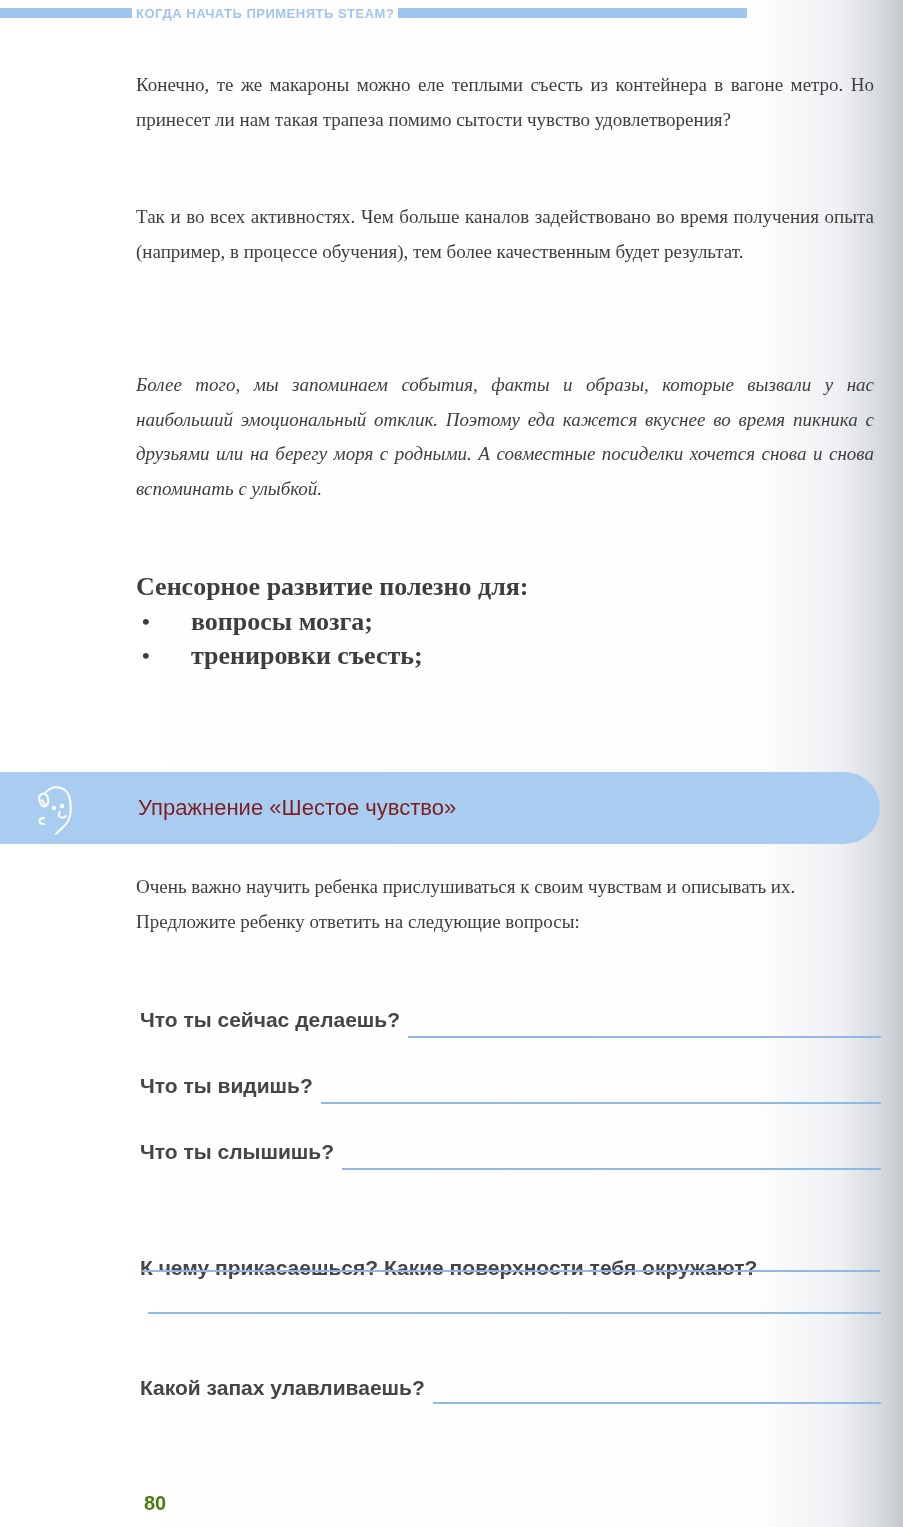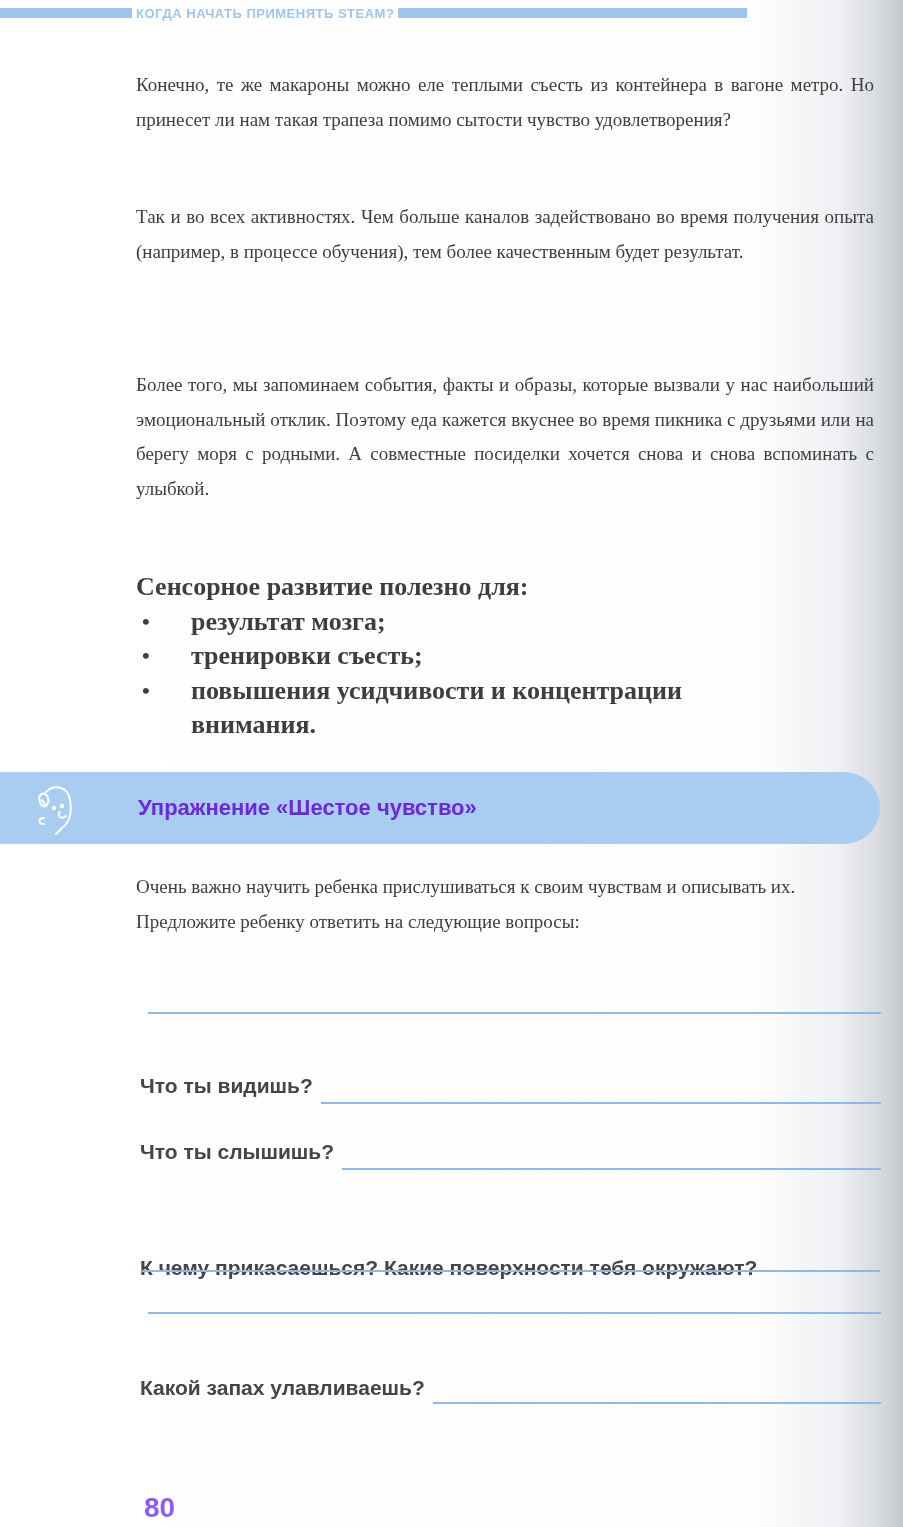--- a/index.html
+++ b/index.html
@@ -39,68 +39,67 @@
     content: "•"; position: absolute; left: 6px; top: 0; font-size: 22px;
   }
   .exercise-banner {
     position: absolute; left: 0; top: 772px; width: 880px; height: 72px;
     background: #a9cdf1; border-radius: 0 36px 36px 0;
     display: flex; align-items: center;
   }
   .exercise-icon { width: 60px; height: 60px; margin-left: 26px; }
   .exercise-title {
     font-family: "Liberation Sans", "DejaVu Sans", sans-serif;
-    color: #6d28d9; font-weight: bold; font-size: 22px; margin-left: 52px;
+    color: #7f1d1d; font-weight: normal; font-size: 22px; margin-left: 52px;
   }
   .question {
     position: absolute; left: 140px; right: 22px;
     font-family: "Liberation Sans", "DejaVu Sans", sans-serif;
     font-weight: bold; font-size: 21px; color: #454545;
     display: flex; align-items: flex-end;
   }
   .q-line {
     flex: 1; height: 0; border-bottom: 2px solid #8fb8e6; margin-left: 8px; margin-bottom: 0;
   }
   .answer-line {
     position: absolute; left: 142px; width: 738px; height: 0;
     border-bottom: 2px solid #8fb8e6;
   }
   .page-number {
     position: absolute; left: 144px; top: 1492px;
     font-family: "Liberation Sans", "DejaVu Sans", sans-serif;
-    font-size: 28px; font-weight: bold; color: #8b5cf6;
+    font-size: 20px; font-weight: bold; color: #4d7c0f;
   }
 </style>
 </head>
 <body>
 
 <div class="header-band">
   <div class="header-bar-left"></div>
   <span class="header-title">КОГДА НАЧАТЬ ПРИМЕНЯТЬ STEAM?</span>
   <div class="header-bar-right"></div>
 </div>
 
 <div class="para" style="top:68px;">
   <p>Конечно, те же макароны можно еле теплыми съесть из контейнера в вагоне метро. Но принесет ли нам такая трапеза помимо сытости чувство удовлетворения?</p>
 </div>
 
 <div class="para" style="top:200px;">
   <p>Так и во всех активностях. Чем больше каналов задействовано во время получения опыта (например, в процессе обучения), тем более качественным будет результат.</p>
 </div>
 
-<div class="para" style="top:368px;">
+<div class="para" style="top:368px;font-style:italic;">
   <p>Более того, мы запоминаем события, факты и образы, которые вызвали у нас наибольший эмоциональный отклик. Поэтому еда кажется вкуснее во время пикника с друзьями или на берегу моря с родными. А совместные посиделки хочется снова и снова вспоминать с улыбкой.</p>
 </div>
 
 <div class="bold-block" style="top:570px;">
   <div>Сенсорное развитие полезно для:</div>
   <ul class="bullet-list">
-    <li>результат мозга;</li>
+    <li>вопросы мозга;</li>
     <li>тренировки съесть;</li>
-    <li style="padding-right:160px;">повышения усидчивости и концентрации внимания.</li>
   </ul>
 </div>
 
 <div class="exercise-banner">
   <svg class="exercise-icon" viewBox="0 0 60 60" fill="none" stroke="#ffffff" stroke-width="2" stroke-linecap="round">
     <path d="M20 14 C28 6, 42 8, 44 22 C46 34, 44 44, 36 50 L30 56"></path>
     <path d="M14 24 C10 16, 20 12, 22 20 C24 28, 16 32, 14 24 Z"></path>
     <path d="M16 22 L20 28"></path>
     <circle cx="28" cy="30" r="1.2" fill="#fff"></circle>
     <circle cx="36" cy="28" r="1.2" fill="#fff"></circle>
@@ -108,20 +107,21 @@
     <path d="M18 40 C12 40, 12 46, 18 46"></path>
   </svg>
   <span class="exercise-title">Упражнение «Шестое чувство»</span>
 </div>
 
 <div class="para" style="top:870px;">
   <p style="text-align:left;">Очень важно научить ребенка прислушиваться к своим чувствам и описывать их. Предложите ребенку ответить на следующие вопросы:</p>
 </div>
 
 <div class="question" style="top:1008px;">
+  <span>Что ты сейчас делаешь?</span>
   <span class="q-line" style="margin-bottom:-6px;"></span>
 </div>
 
 <div class="question" style="top:1074px;justify-content:space-between;">
   <span>Что ты видишь?</span>
   <span class="q-line" style="margin-bottom:-6px;"></span>
 </div>
 
 <div class="question" style="top:1140px;">
   <span>Что ты слышишь?</span>

